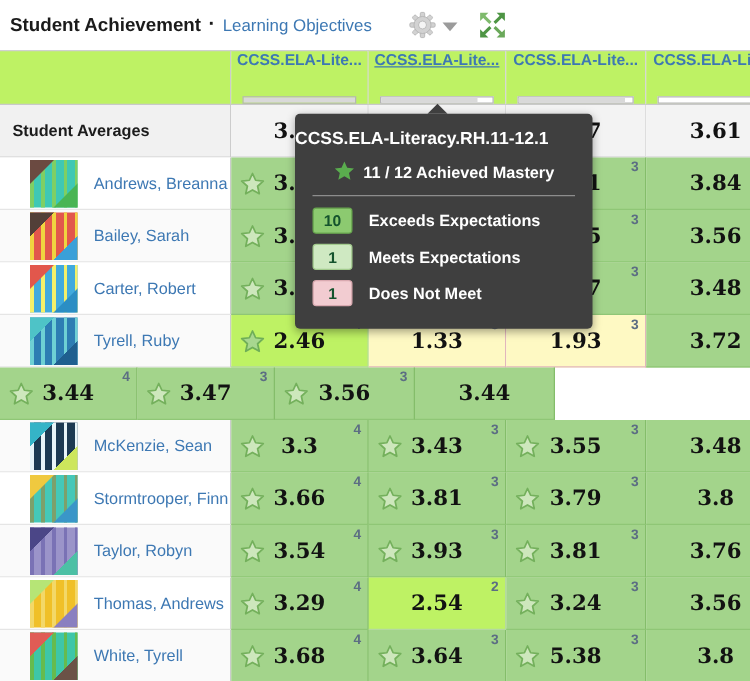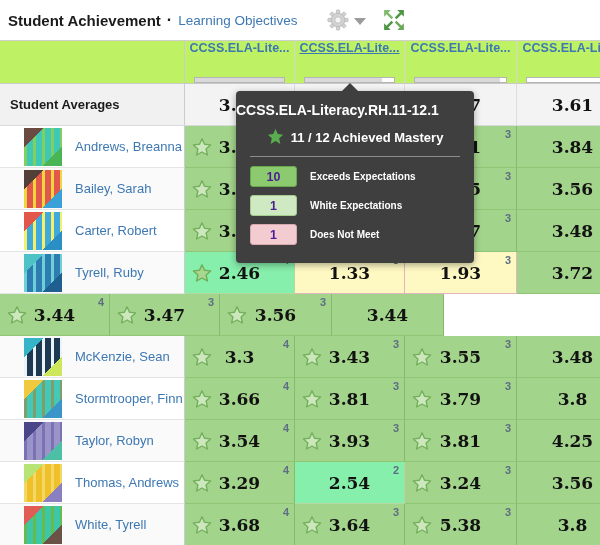--- a/index.html
+++ b/index.html
@@ -33,38 +33,38 @@
   .arow .ncell-a { width:185px; background:#f1f1f1; border-right:1px solid #cccccc; border-bottom:1px solid #dadada; display:flex; align-items:center; padding-left:10px; font-weight:bold; font-size:13px; color:#1b1b1b; }
   .acell { background:#f3f3f3; border-right:1px solid #dddddd; border-bottom:1px solid #dadada; position:relative; display:flex; align-items:center; justify-content:center; }
 
   .srow { height:42px; }
   .ncell { width:185px; background:#fff; border-right:1px solid #cccccc; border-bottom:1px solid #e5e5e5; display:flex; align-items:center; gap:13px; padding-left:24px; }
   .srow:nth-child(even) .ncell { background:#fafafa; }
   .avatar { width:38px; height:38px; flex:none; }
   .nlink { color:#3d78b3; font-size:13px; cursor:pointer; white-space:nowrap; }
 
   .cell { position:relative; display:flex; align-items:center; justify-content:center; background:#a3d48b; border-right:1px solid #84bd6a; border-bottom:1px solid #8fc676; cursor:pointer; }
-  .cell.light { background:#86efac; border-right-color:#b4d9a0; border-bottom-color:#b4d9a0; }
+  .cell.light { background:#bef264; border-right-color:#b4d9a0; border-bottom-color:#b4d9a0; }
   .cell.pink { background:#fef9c3; border-right-color:#e2b6bc; border-bottom-color:#e2b6bc;text-align:center; }
   .val { font-family:"DejaVu Serif", serif; font-weight:bold; font-size:17px; color:#121212; }
   .sup { position:absolute; top:2px; right:5px; font-size:11px; font-weight:bold; color:#5c6e83; }
   .star { position:absolute; left:7px; top:50%; transform:translateY(-50%); }
 
   
   .tooltip { position:absolute; left:236px; top:91px; width:238px; background:#3f3f3f; border-radius:4px; color:#fff; z-index:20; box-shadow:0 2px 7px rgba(0,0,0,0.35); padding:11px 0 10px; }
   .tooltip::before { content:""; position:absolute; top:-8px; left:106px; border-left:8px solid transparent; border-right:8px solid transparent; border-bottom:8px solid #3f3f3f; }
   .tt-title { font-size:14px; font-weight:bold; white-space:nowrap; }
   .tt-mastery { display:flex; align-items:flex-end; justify-content:center; gap:7px; margin-top:10px; font-size:13px; font-weight:bold; }
   .tt-hr { border:none; border-top:1px solid #8d8d8d; margin:11px 14px 9px; }
   .tt-row { display:flex; align-items:center; gap:13px; margin:8px 14px; }
-  .tt-box { width:47px; height:21px; border-radius:3px; display:flex; align-items:center; justify-content:center; font-size:12.5px; font-weight:bold; color:#4c1d95; border:1px solid; flex:none; }
+  .tt-box { width:32px; height:21px; border-radius:3px; display:flex; align-items:center; justify-content:center; font-size:12.5px; font-weight:bold; color:#14532d; border:1px solid; flex:none; }
   .tt-box.green { background:#8cca70; border-color:#69a84f; }
   .tt-box.lightg { background:#cfe9c2; border-color:#a3cc8e; }
   .tt-box.pinkb { background:#f2ccd1; border-color:#d9a9b0; }
-  .tt-label { font-size:10px; font-weight:bold;text-align:center; }
+  .tt-label { font-size:13px; font-weight:bold;text-align:center; }
 </style>
 </head>
 <body>
 
 <div class="app">
 
   <div class="titlebar">
     <span class="title">Student Achievement</span>
     <span class="dot">·</span>
     <span class="subtitle">Learning Objectives</span>
@@ -370,21 +370,21 @@
           <span class="sup">3</span>
         </div>
       <div class="cell w2">
           <svg class="star" width="20" height="20" viewBox="0 0 20 20">
             <polygon points="10,1.8 12.5,7.2 18.6,7.9 14.1,12 15.4,18 10,15 4.6,18 5.9,12 1.4,7.9 7.5,7.2" fill="#cde7bc" stroke="#74b05c" stroke-width="1.4" stroke-linejoin="round"></polygon>
           </svg>
           <span class="val">3.81</span>
           <span class="sup">3</span>
         </div>
       <div class="cell w3">
-          <span class="val">4.25</span>
+          <span class="val">3.76</span>
         </div>
     </div>
 
     <div class="row srow">
       <div class="ncell">
         <div class="avatar" style="background-color: rgb(240, 192, 40); background-image: linear-gradient(135deg, rgb(182, 229, 118) 25%, rgba(0, 0, 0, 0) 25.5%), linear-gradient(315deg, rgb(138, 127, 192) 25%, rgba(0, 0, 0, 0) 25.5%), repeating-linear-gradient(90deg, rgb(243, 216, 104) 0px, rgb(243, 216, 104) 3px, rgba(0, 0, 0, 0) 3px, rgba(0, 0, 0, 0) 9px);"></div>
         <span class="nlink">Thomas, Andrews</span>
       </div>
       <div class="cell w0">
           <svg class="star" width="20" height="20" viewBox="0 0 20 20">
@@ -450,21 +450,21 @@
         </svg>
       <span>11 / 12 Achieved Mastery</span>
     </div>
     <hr class="tt-hr">
     <div class="tt-row">
       <span class="tt-box green">10</span>
       <span class="tt-label">Exceeds Expectations</span>
     </div>
     <div class="tt-row">
       <span class="tt-box lightg">1</span>
-      <span class="tt-label">White Expectations</span>
+      <span class="tt-label">Meets Expectations</span>
     </div>
     <div class="tt-row">
       <span class="tt-box pinkb">1</span>
       <span class="tt-label">Does Not Meet</span>
     </div>
   </div>
 
 </div>
 
 </body></html>

